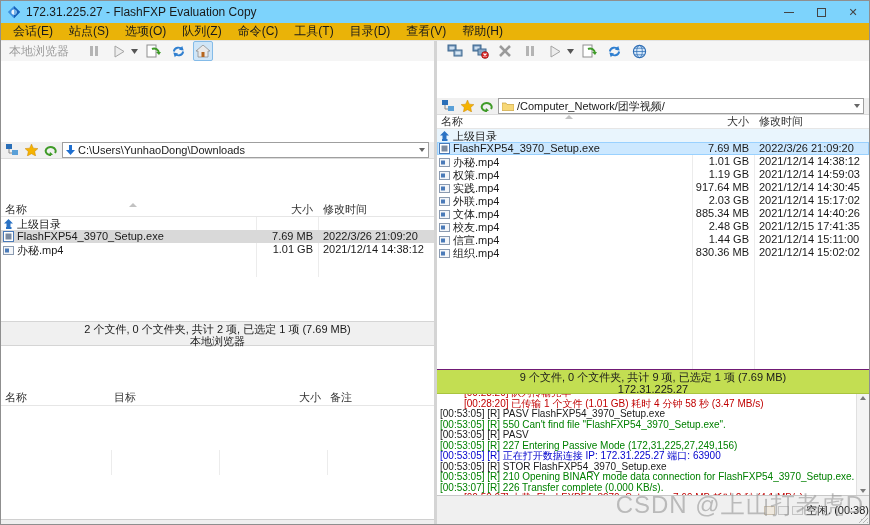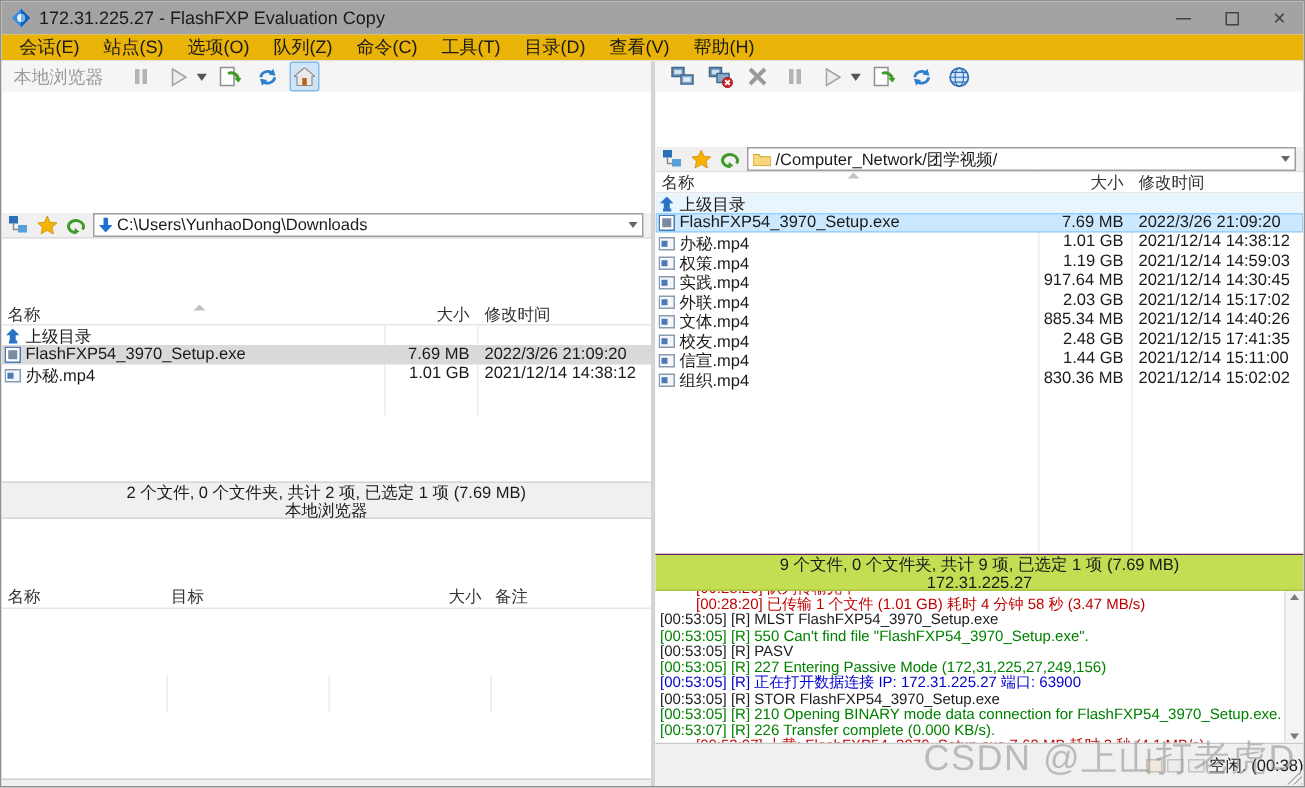--- a/index.html
+++ b/index.html
@@ -5,21 +5,21 @@
   * { box-sizing: border-box; margin: 0; padding: 0; }
   html,body { width:870px; height:525px; }
   body {
     font-family: "Liberation Sans","DejaVu Sans",sans-serif;
     font-size: 11px; color:#1a1a1a; background:#fff;
     border:1px solid #8f8f8f; position:relative; overflow:hidden;
   }
   svg { display:block; }
 
   
-  .titlebar { height:22px; background:#a3a3a3; display:flex; align-items:center; padding-left:6px; font-size:12px; }
+  .titlebar { height:22px; background:#7dd3fc; display:flex; align-items:center; padding-left:6px; font-size:12px; }
   .titlebar .logo { margin-right:5px; }
   .win-controls { margin-left:auto; display:flex; height:100%; }
   .win-btn { width:32px; height:100%; display:flex; align-items:center; justify-content:center; color:#444; font-size:11px; }
   .wb-max { width:9px; height:9px; border:1px solid #444; }
   .wb-min { width:10px; height:1px; background:#444; }
 
   
   .menubar { height:18px; background:#eab308; display:flex; align-items:center; padding-left:4px; font-size:12px; border-bottom:1px solid #e3e3e3; }
   .menu-item { padding:0 8px; line-height:17px; }
 
@@ -484,21 +484,21 @@
       <div>9 个文件, 0 个文件夹, 共计 9 项, 已选定 1 项 (7.69 MB)</div>
       <div>172.31.225.27</div>
     </div>
     <div class="log" id="log">
       <div class="log-scroll">
         <span class="sc-up"></span>
         <span class="sc-dn"></span>
       </div>
     <div class="log-line red clipped">[00:28:20] 队列传输完毕</div>
         <div class="log-line red">[00:28:20] 已传输 1 个文件 (1.01 GB) 耗时 4 分钟 58 秒 (3.47 MB/s)</div>
-        <div class="log-line black">[00:53:05] [R] MLST FlashFXP54_3970_Setup.exe</div>
+        <div class="log-line black">[00:53:05] [R] PASV FlashFXP54_3970_Setup.exe</div>
         <div class="log-line green">[00:53:05] [R] 550 Can't find file "FlashFXP54_3970_Setup.exe".</div>
         <div class="log-line black">[00:53:05] [R] PASV</div>
         <div class="log-line green">[00:53:05] [R] 227 Entering Passive Mode (172,31,225,27,249,156)</div>
         <div class="log-line blue">[00:53:05] [R] 正在打开数据连接 IP: 172.31.225.27 端口: 63900</div>
         <div class="log-line black">[00:53:05] [R] STOR FlashFXP54_3970_Setup.exe</div>
         <div class="log-line green">[00:53:05] [R] 210 Opening BINARY mode data connection for FlashFXP54_3970_Setup.exe.</div>
         <div class="log-line green">[00:53:07] [R] 226 Transfer complete (0.000 KB/s).</div>
         <div class="log-line red">[00:53:07] 上载: FlashFXP54_3970_Setup.exe 7.69 MB 耗时 2 秒 (4.1 MB/s)</div>
       </div>
     <div class="right-statusbar">

